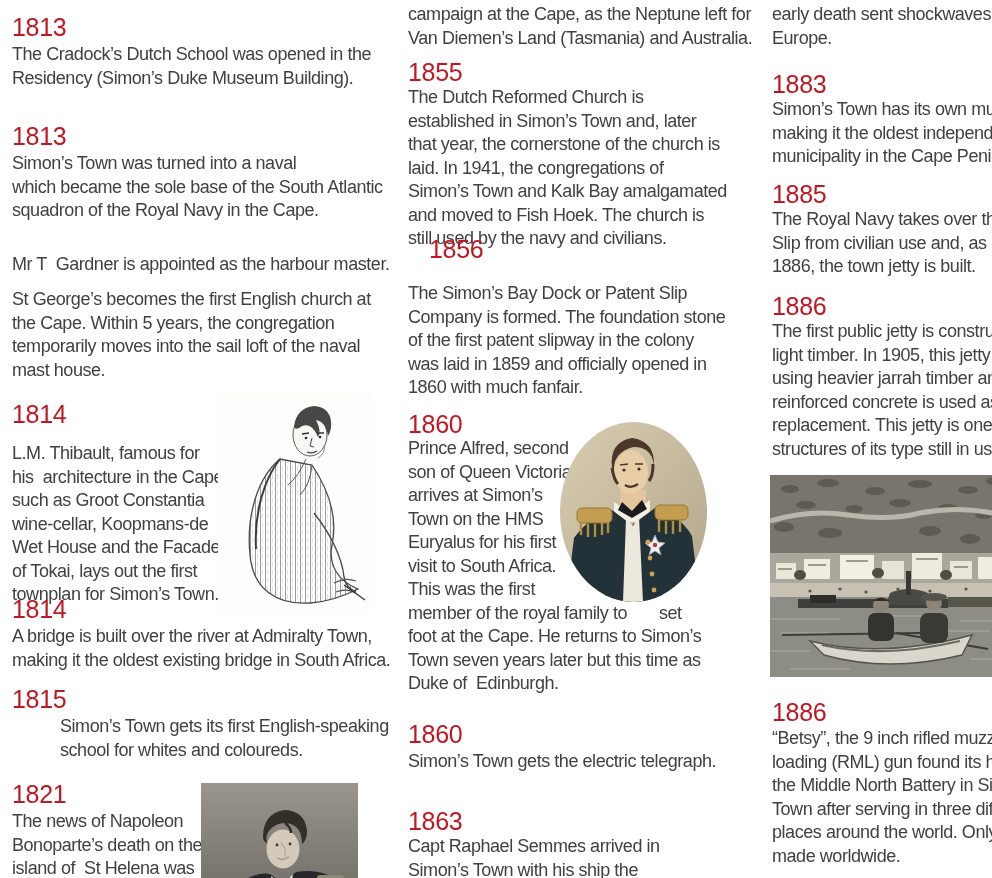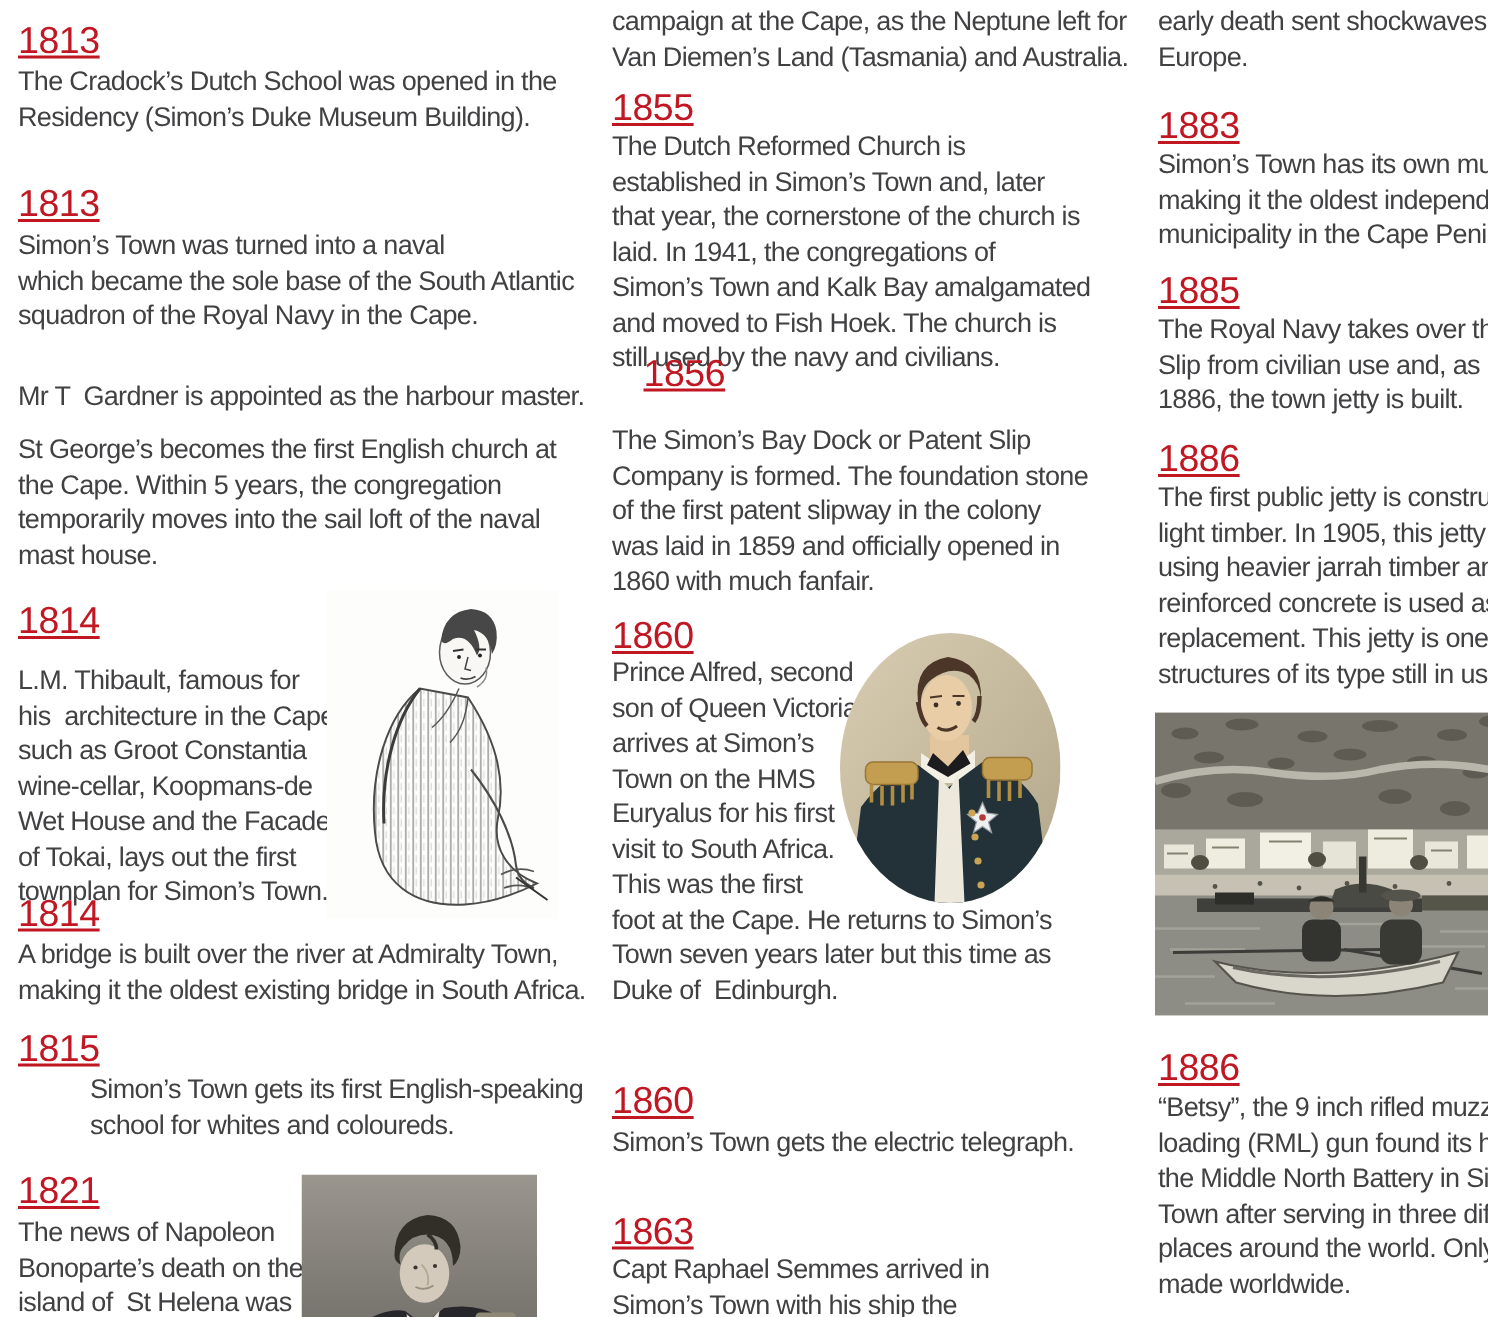--- a/index.html
+++ b/index.html
@@ -10,21 +10,20 @@
     background:#ffffff;
     font-family:"Liberation Sans", sans-serif;
   }
   .col{position:absolute;top:0;height:100%;}
   .date{
     position:absolute;
     font-size:25px;line-height:26px;
     letter-spacing:-0.3px;
     color:var(--date-color,#c01722);
     white-space:pre;
-    text-decoration:underline;
   }
   .para{position:absolute;}
   .line{
     white-space:pre;
     font-size:18px;line-height:23.5px;
     letter-spacing:-0.45px;
     color:var(--text-color,#414143);
   }
   .fig{position:absolute;margin:0;padding:0;}
   .fig svg{display:block;width:100%;height:100%;}
@@ -106,20 +105,21 @@
       </div>
       <div class="date" style="top: 411px;">1860</div>
       <div class="para" style="top: 437px;">
         <div class="line">Prince Alfred, second</div>
         <div class="line">son of Queen Victoria,</div>
         <div class="line">arrives at Simon’s</div>
         <div class="line">Town on the HMS</div>
         <div class="line">Euryalus for his first</div>
         <div class="line">visit to South Africa.</div>
         <div class="line">This was the first</div>
+        <div class="line">member of the royal family to       set</div>
         <div class="line">foot at the Cape. He returns to Simon’s</div>
         <div class="line">Town seven years later but this time as</div>
         <div class="line">Duke of  Edinburgh.</div>
       </div>
       <div class="date" style="top: 721px;">1860</div>
       <div class="para" style="top: 750px;">
         <div class="line">Simon’s Town gets the electric telegraph.</div>
       </div>
       <div class="date" style="top: 808px;">1863</div>
       <div class="para" style="top: 835px;">

